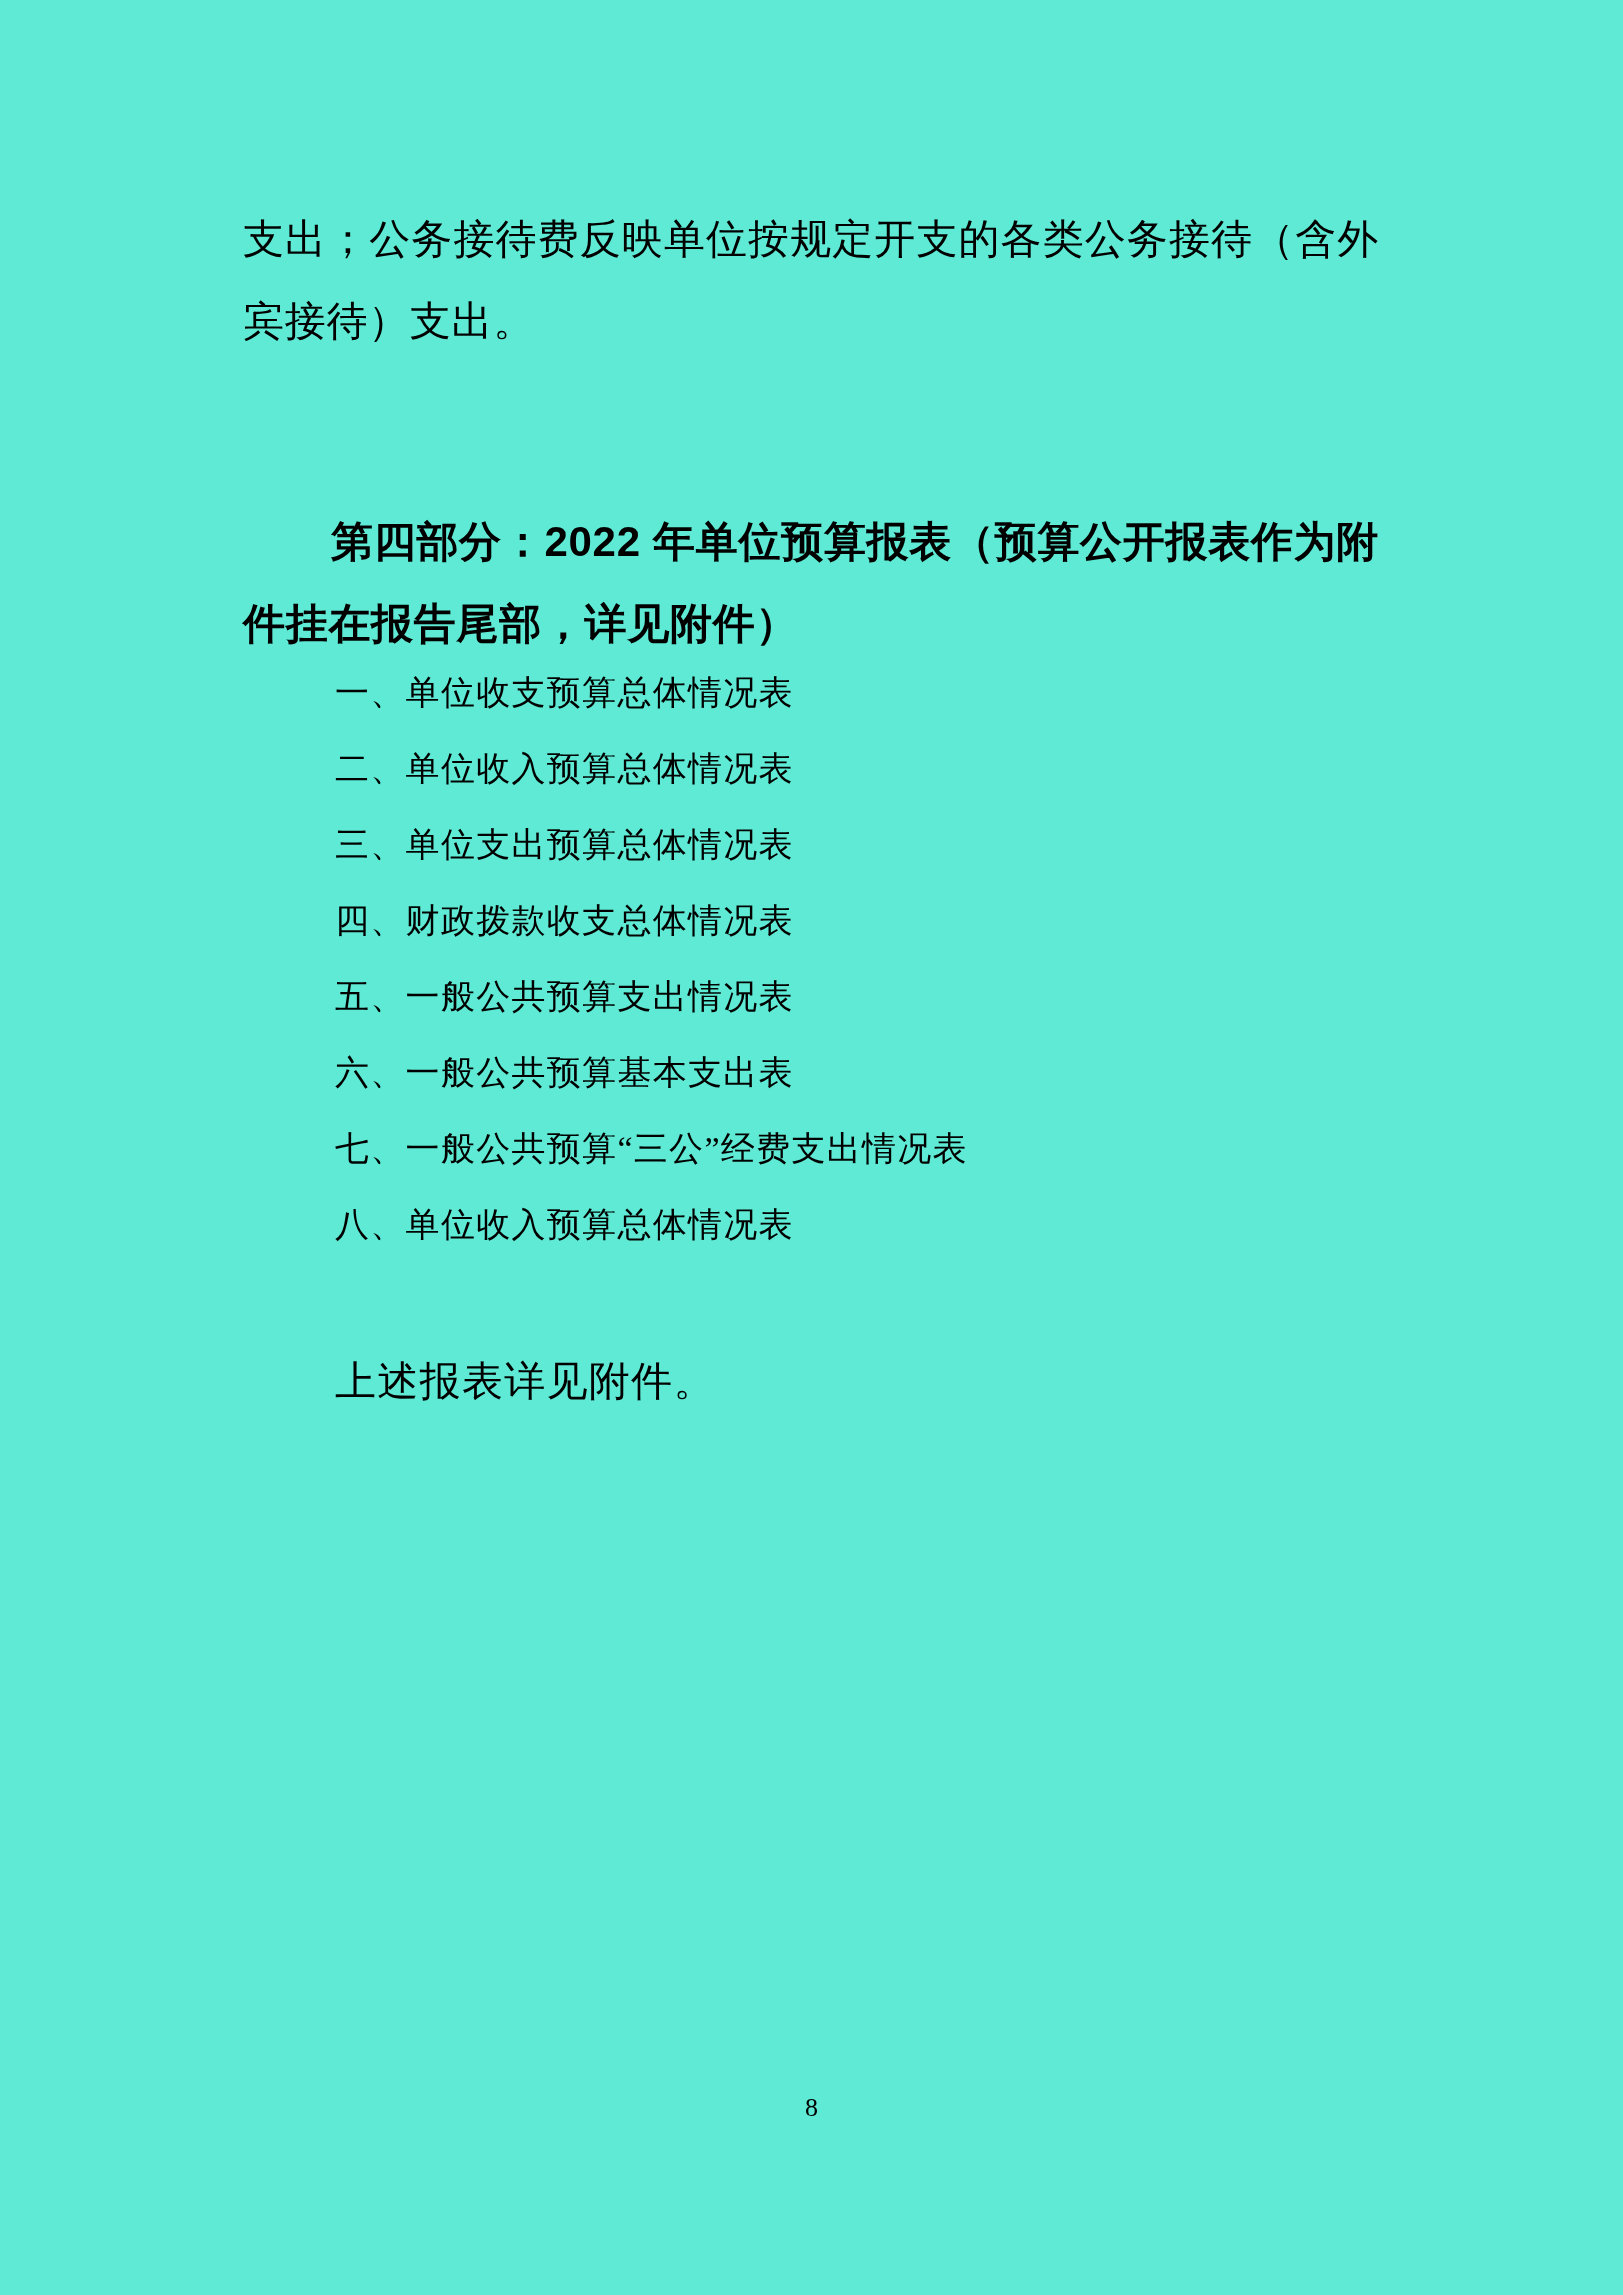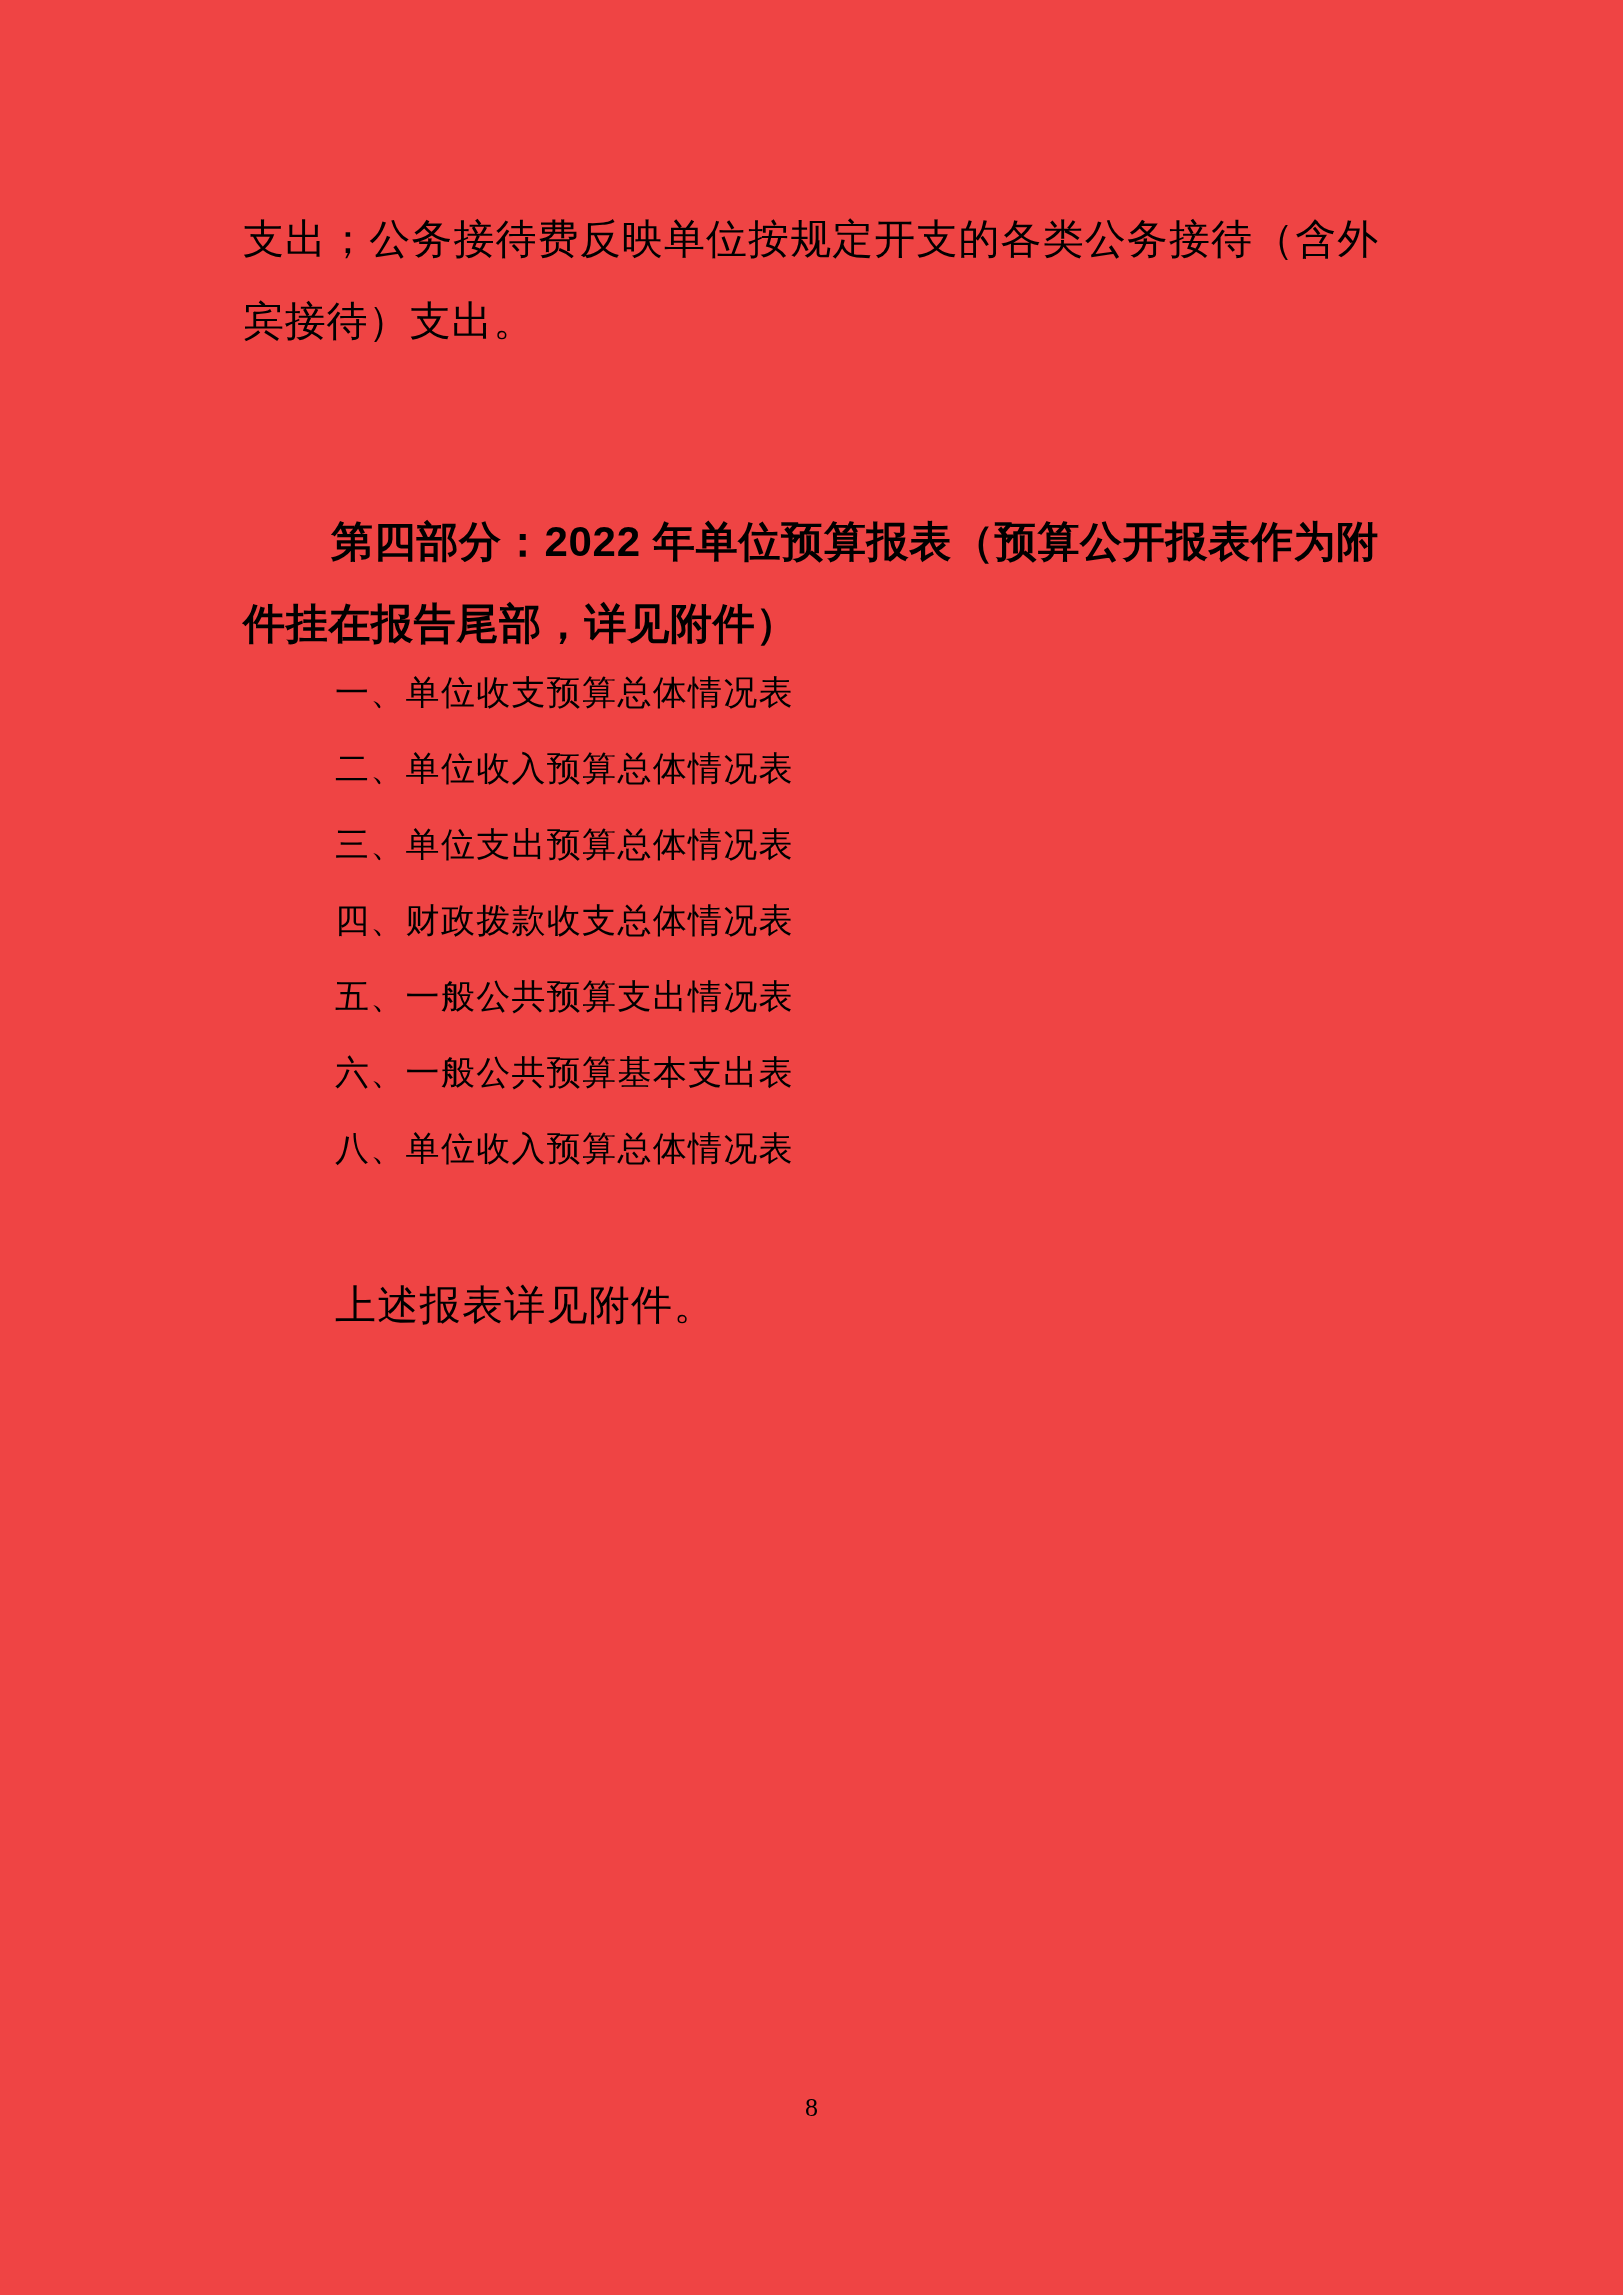--- a/index.html
+++ b/index.html
@@ -1,21 +1,21 @@
 <!DOCTYPE html>
 <html style="font-size:10.5px"><head>
 <meta charset="utf-8">
 <style>
   * { margin: 0; padding: 0; box-sizing: border-box; }
   html, body { background: #ffffff; }
   .page {
     position: relative;
     width: 1623px;
     height: 2295px;
-    background: #ef4444;
+    background: #5eead4;
     color: #000000;
     overflow: hidden;
     font-family: "Liberation Serif", "DejaVu Serif", serif;
   }
   .content {
     position: absolute;
     left: 243px;
     width: 1136px;
     top: 198px;
   }
@@ -75,20 +75,21 @@
 
     <h2 class="heading">第四部分：2022 年单位预算报表（预算公开报表作为附件挂在报告尾部，详见附件）</h2>
 
     <ul class="report-list">
       <li>一、单位收支预算总体情况表</li>
       <li>二、单位收入预算总体情况表</li>
       <li>三、单位支出预算总体情况表</li>
       <li>四、财政拨款收支总体情况表</li>
       <li>五、一般公共预算支出情况表</li>
       <li>六、一般公共预算基本支出表</li>
+      <li>七、一般公共预算“三公”经费支出情况表</li>
       <li>八、单位收入预算总体情况表</li>
     </ul>
 
     <p class="closing">上述报表详见附件。</p>
 
   </div>
 
   <div class="page-number">8</div>
 </div>
 

